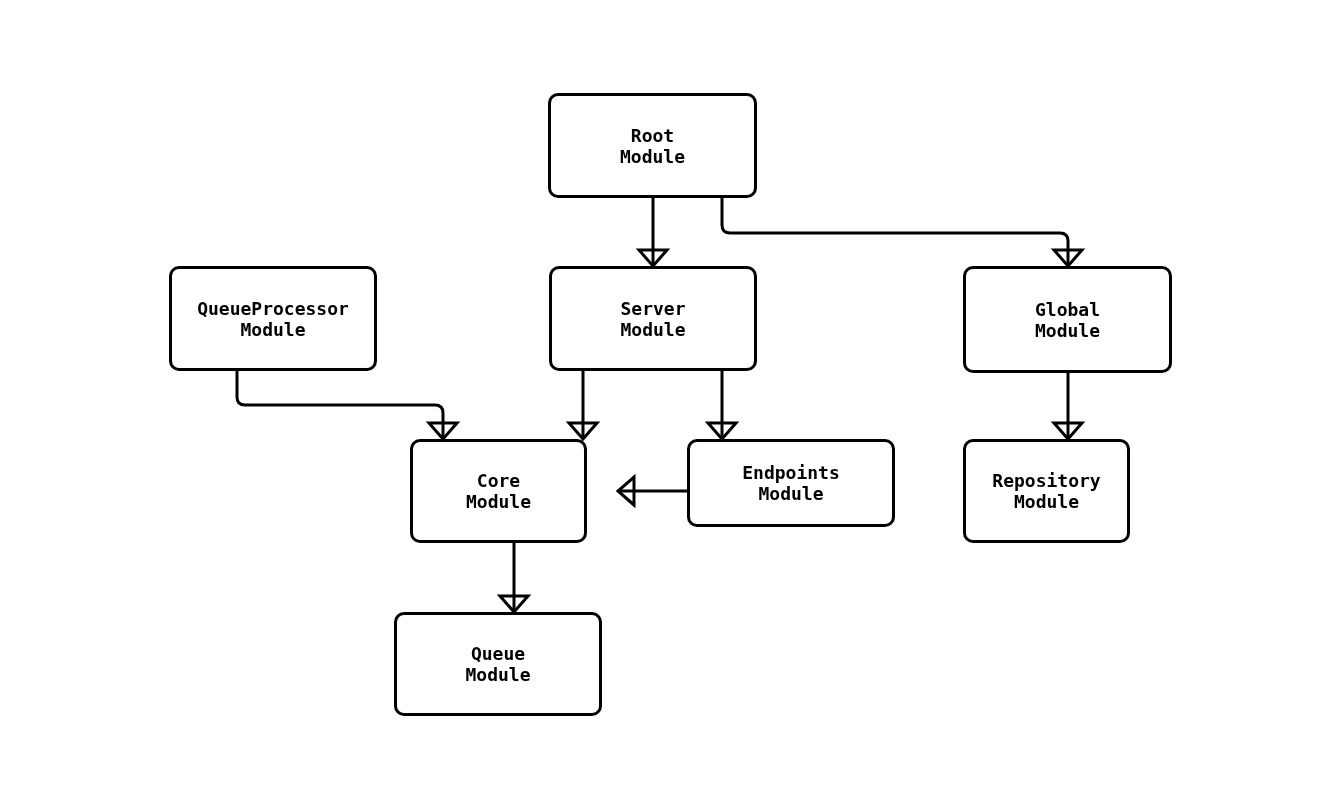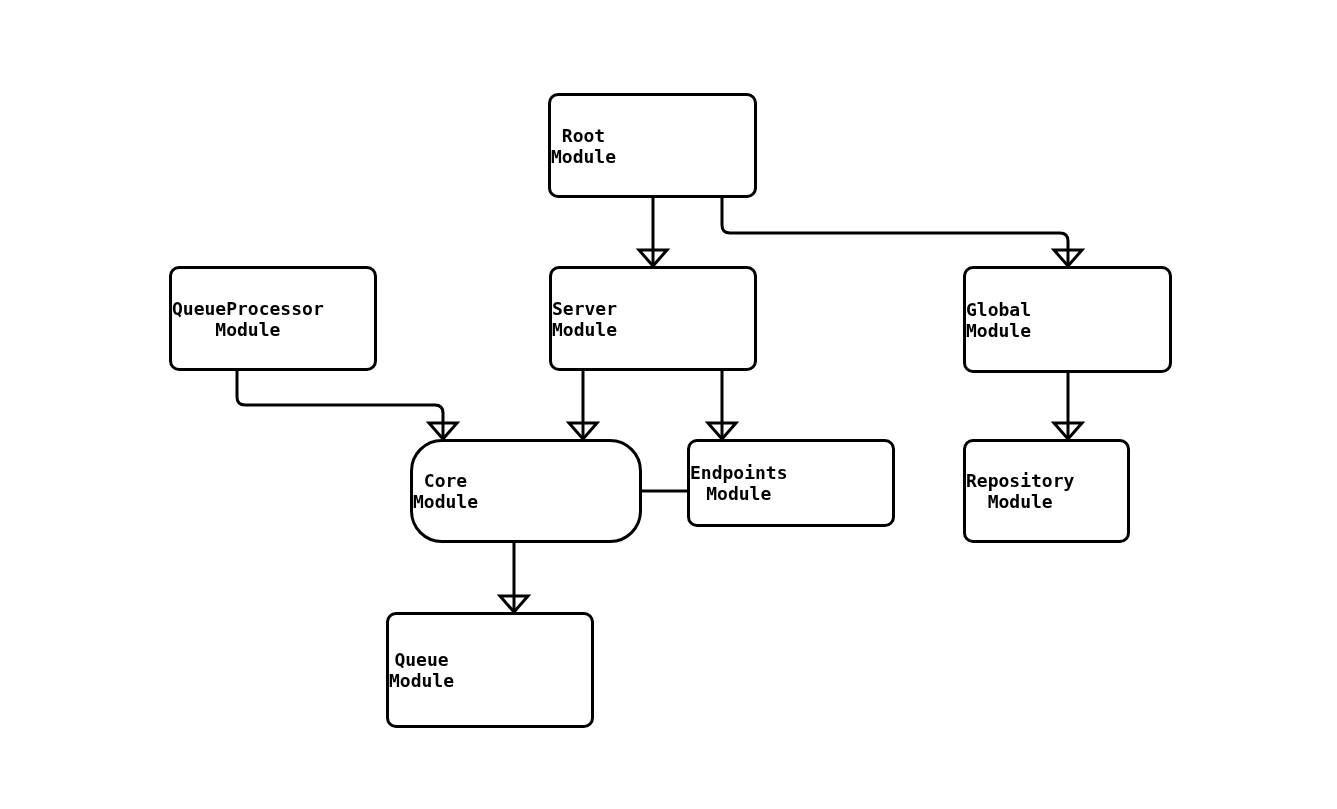--- a/index.html
+++ b/index.html
@@ -28,21 +28,21 @@
     stroke-width: 3;
   }
   .node {
     position: absolute;
     box-sizing: border-box;
     background: #ffffff;
     border: 3px solid #000000;
     border-radius: 10px;
     display: flex;
     align-items: center;
-    justify-content: flex-start;
+    justify-content: center;
     text-align: center;
   }
   .node-label {
     font-size: 18px;
     font-weight: bold;
     line-height: 21px;
     color: #000000;
     white-space: pre-line;
   }
 </style>
@@ -88,33 +88,33 @@
   <div class="node" style="left:549px; top:266px; width:208px; height:105px;">
     <span class="node-label">Server
 Module</span>
   </div>
 
   <div class="node" style="left:963px; top:266px; width:209px; height:107px;">
     <span class="node-label">Global
 Module</span>
   </div>
 
-  <div class="node" style="left:410px; top:439px; width:232px; height:104px;border-radius:32px;">
+  <div class="node" style="left:410px; top:439px; width:177px; height:104px;">
     <span class="node-label">Core
 Module</span>
   </div>
 
   <div class="node" style="left:687px; top:439px; width:208px; height:88px;">
     <span class="node-label">Endpoints
 Module</span>
   </div>
 
   <div class="node" style="left:963px; top:439px; width:167px; height:104px;">
     <span class="node-label">Repository
 Module</span>
   </div>
 
-  <div class="node" style="left:386px; top:612px; width:208px; height:116px;">
+  <div class="node" style="left:394px; top:612px; width:208px; height:104px;">
     <span class="node-label">Queue
 Module</span>
   </div>
 
 </div>
 
 </body></html>

